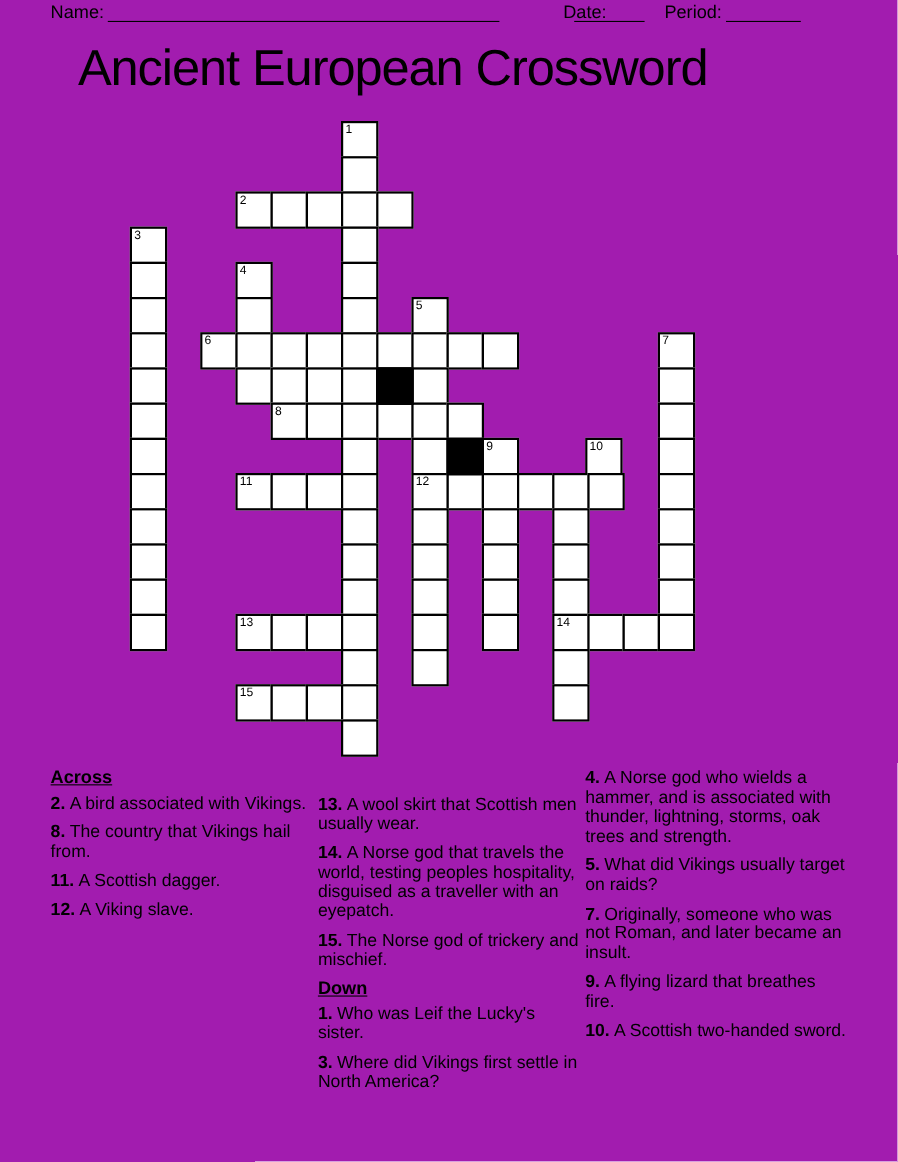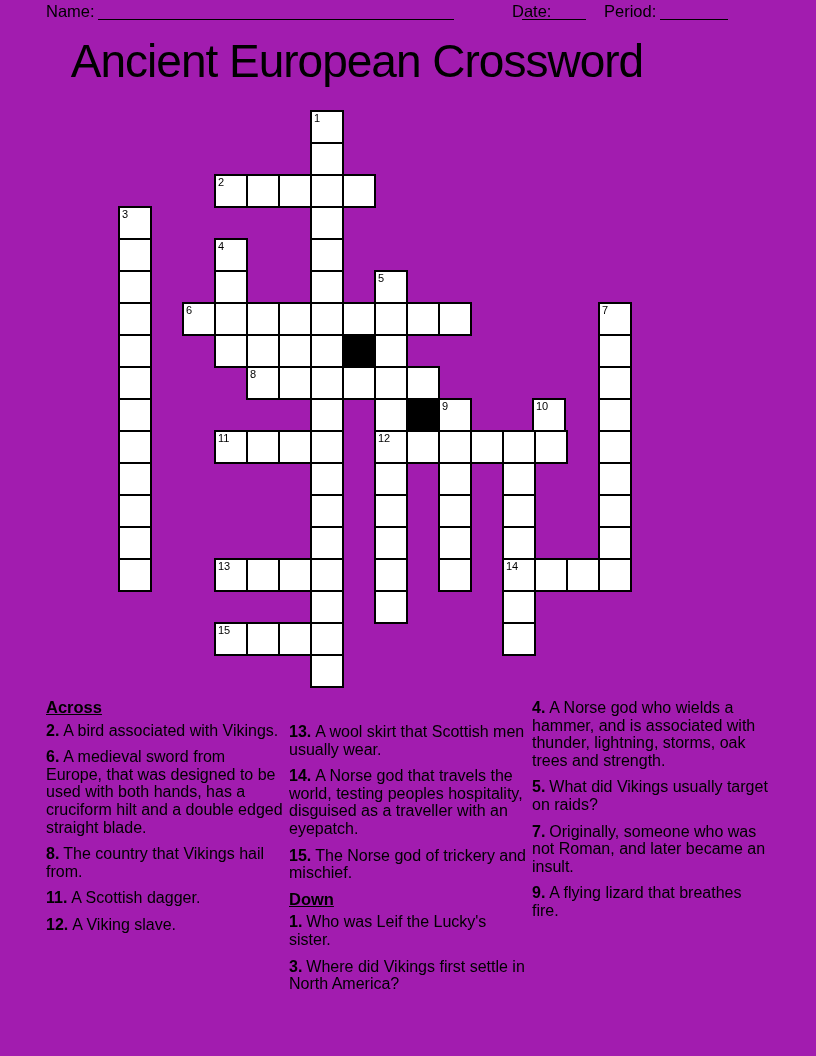--- a/index.html
+++ b/index.html
@@ -193,35 +193,35 @@
       <div class="cell" style="left: 310px; top: 622px;"></div>
       <div class="cell" style="left: 502px; top: 622px;"></div>
       <div class="cell" style="left: 310px; top: 654px;"></div>
       <div class="cell black" style="left: 342px; top: 334px;"></div>
       <div class="cell black" style="left: 406px; top: 398px;"></div>
     </div>
 
   <div class="clue-col col-a">
     <div class="clue-heading">Across</div>
     <div class="clue"><span class="clue-num">2.</span><span>A bird associated with Vikings.</span></div>
-    <div class="clue"><span class="clue-num">6.</span><span>A medieval sword from Europe, that was designed to be used with both hands, has a cruciform hilt and a double edged straight blade.</span></div>
     <div class="clue"><span class="clue-num">8.</span><span>The country that Vikings hail from.</span></div>
     <div class="clue"><span class="clue-num">11.</span><span>A Scottish dagger.</span></div>
     <div class="clue"><span class="clue-num">12.</span><span>A Viking slave.</span></div>
   </div>
 
   <div class="clue-col col-b">
     <div class="clue"><span class="clue-num">13.</span><span>A wool skirt that Scottish men usually wear.</span></div>
     <div class="clue"><span class="clue-num">14.</span><span>A Norse god that travels the world, testing peoples hospitality, disguised as a traveller with an eyepatch.</span></div>
     <div class="clue"><span class="clue-num">15.</span><span>The Norse god of trickery and mischief.</span></div>
     <div class="clue-heading">Down</div>
     <div class="clue"><span class="clue-num">1.</span><span>Who was Leif the Lucky's sister.</span></div>
     <div class="clue"><span class="clue-num">3.</span><span>Where did Vikings first settle in North America?</span></div>
   </div>
 
   <div class="clue-col col-c">
     <div class="clue"><span class="clue-num">4.</span><span>A Norse god who wields a hammer, and is associated with thunder, lightning, storms, oak trees and strength.</span></div>
     <div class="clue"><span class="clue-num">5.</span><span>What did Vikings usually target on raids?</span></div>
     <div class="clue"><span class="clue-num">7.</span><span>Originally, someone who was not Roman, and later became an insult.</span></div>
     <div class="clue"><span class="clue-num">9.</span><span>A flying lizard that breathes fire.</span></div>
+    <div class="clue"><span class="clue-num">10.</span><span>A Scottish two-handed sword.</span></div>
   </div>
 
 </div>
 
 </body></html>

